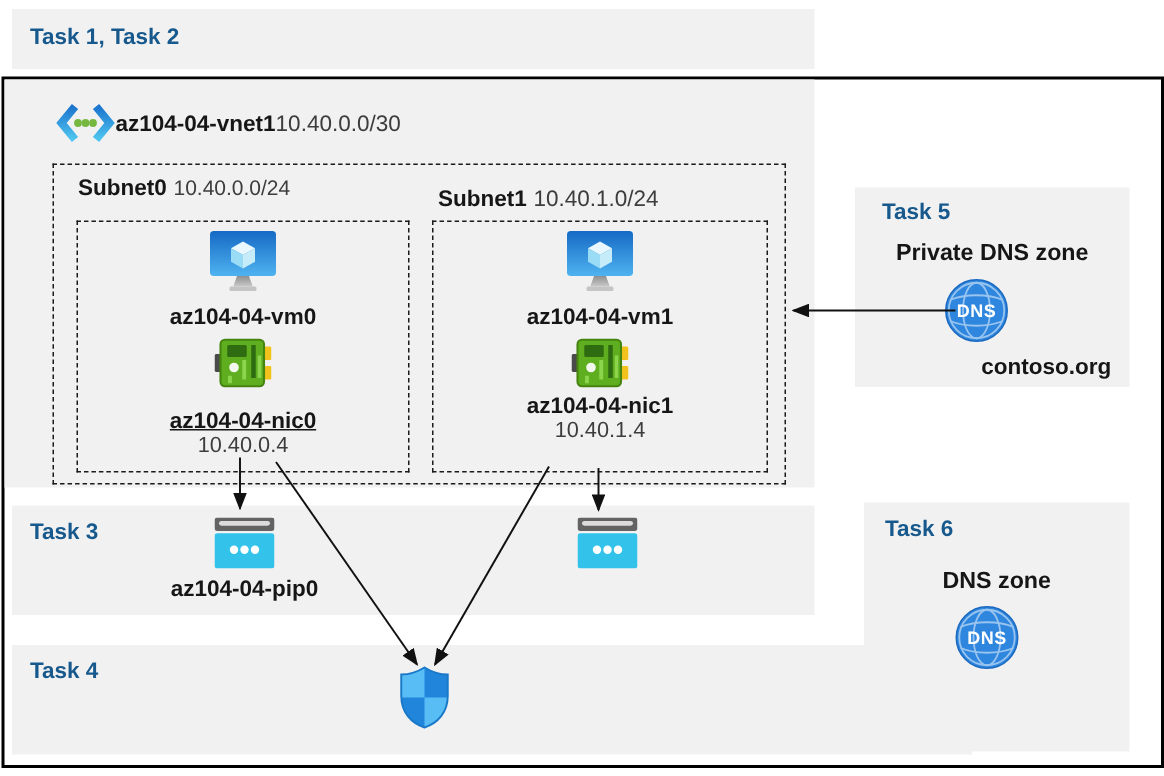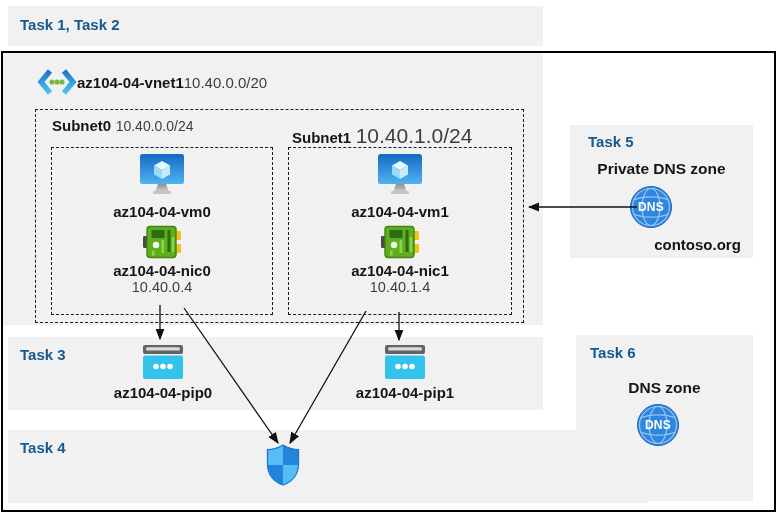--- a/index.html
+++ b/index.html
@@ -125,44 +125,44 @@
   </div>
 
   <div class="outer-frame"></div>
 
   <div class="vnet-area">
     <div class="hflex" style="position:absolute; left:34px; top:14px; gap:0;">
       <svg class="icon" width="40" height="30">
           <use href="#sym-vnet"></use>
         </svg>
       <span class="name">az104-04-vnet1</span>
-      <span class="plain" style="font-size:15px;">10.40.0.0/20</span>
+      <span class="plain" style="font-size:15px;">10.40.0.0/30</span>
     </div>
 
     <div class="dashed" style="left:32px; top:56px; width:489px; height:214px;">
 
       <span style="position:absolute; left:16px; top:7px;">
         <span class="name">Subnet0</span>
         <span class="plain" style="font-size:14px;">10.40.0.0/24</span>
       </span>
       <span style="position:absolute; left:256px; top:14px;">
         <span class="name">Subnet1</span>
-        <span class="plain" style="font-size:21px;">10.40.1.0/24</span>
+        <span class="plain" style="font-size:15px;">10.40.1.0/24</span>
       </span>
 
       <div class="dashed" style="left:15px; top:37px; width:222px; height:168px;">
         <div class="vstack subnet-content">
           <svg class="icon" width="46" height="42">
               <use href="#sym-vm"></use>
             </svg>
           <span class="name" style="margin-top:7px;">az104-04-vm0</span>
           <svg class="icon" width="38" height="34" style="margin-top:5px;">
               <use href="#sym-nic"></use>
             </svg>
-          <span class="name" style="margin-top:3px;">az104-04-nic0</span>
+          <span class="name" style="margin-top:13px;text-decoration:underline;">az104-04-nic0</span>
           <span class="plain">10.40.0.4</span>
         </div>
       </div>
 
       <div class="dashed" style="left:252px; top:37px; width:224px; height:168px;">
         <div class="vstack subnet-content">
           <svg class="icon" width="46" height="42">
               <use href="#sym-vm"></use>
             </svg>
           <span class="name" style="margin-top:7px;">az104-04-vm1</span>
@@ -181,21 +181,20 @@
     <div class="vstack" style="position:absolute; left:90px; top:8px; width:130px;">
       <svg class="icon" width="40" height="34">
           <use href="#sym-pip"></use>
         </svg>
       <span class="name" style="margin-top:5px;">az104-04-pip0</span>
     </div>
     <div class="vstack" style="position:absolute; left:332px; top:8px; width:130px;">
       <svg class="icon" width="40" height="34">
           <use href="#sym-pip"></use>
         </svg>
-      <span class="name" style="margin-top:5px;">az104-04-pip1</span>
     </div>
   </div>
 
   <div class="band" style="left:8px; top:430px; width:640px; height:73px;">
     <span class="task-label" style="left:12px; top:9px;">Task 4</span>
     <div class="vstack" style="position:absolute; left:205px; top:14px; width:140px;">
       <svg class="icon" width="36" height="42">
           <use href="#sym-shield"></use>
         </svg>
     </div>

